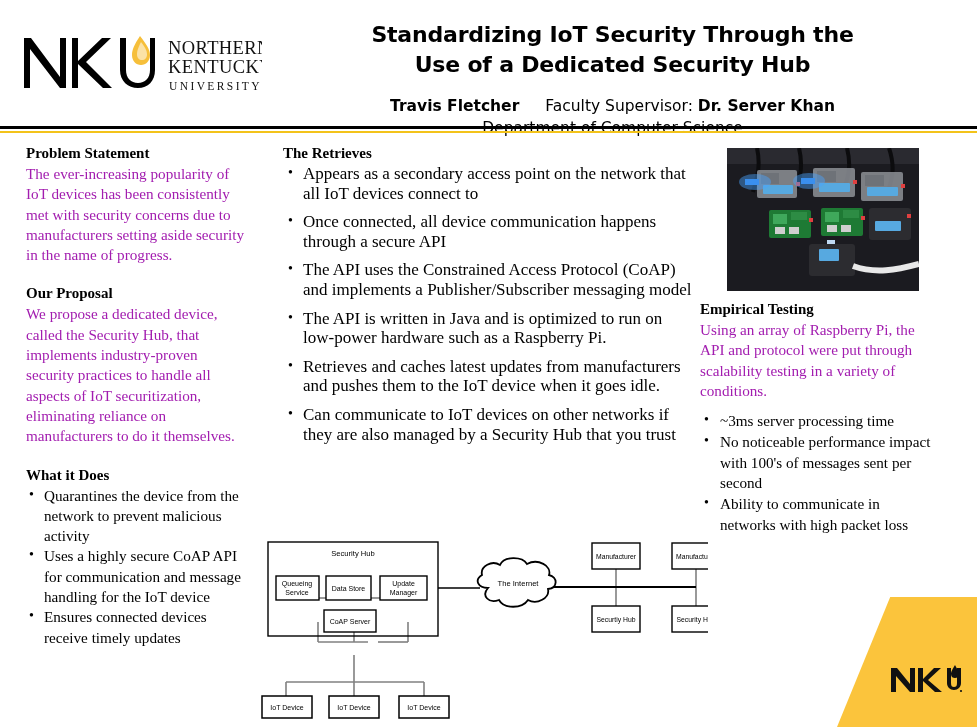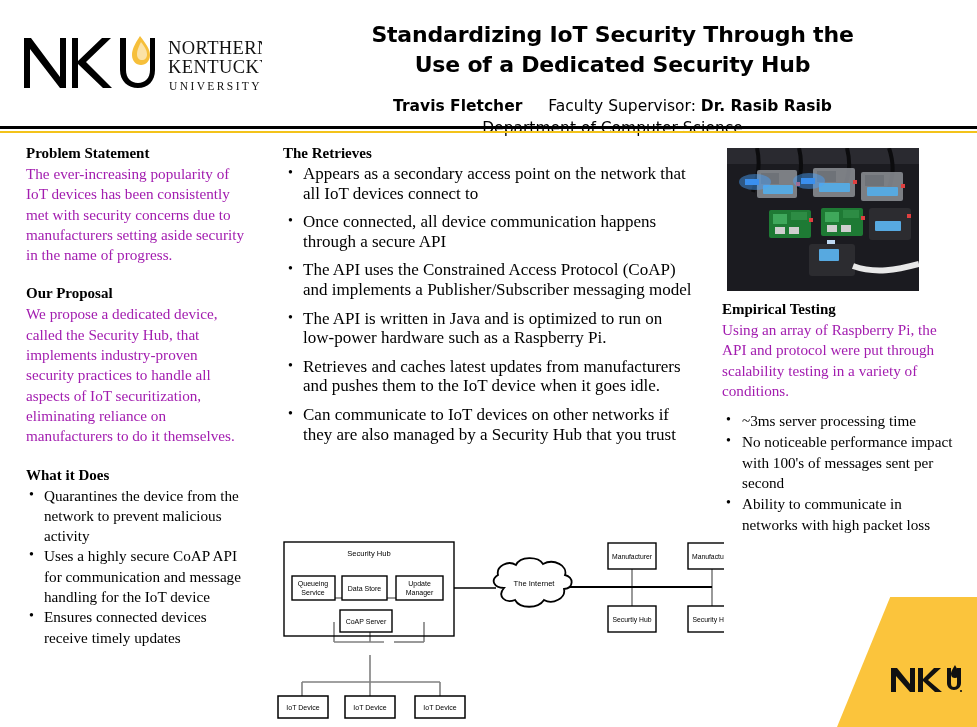--- a/index.html
+++ b/index.html
@@ -55,21 +55,21 @@
     position:absolute;right:0;bottom:0;width:140px;height:130px;
     background:#fbc43c;
     clip-path:polygon(38% 0%, 100% 0%, 100% 100%, 0% 100%);
   }
   .corner-nku{position:absolute;right:14px;bottom:32px;width:74px;height:30px;}
 
   
   .col{position:absolute;}
   .col-left{left:26px;top:144px;width:222px;}
   .col-mid{left:283px;top:144px;width:412px;}
-  .col-right{left:722px;top:300px;width:232px;}
+  .col-right{left:700px;top:300px;width:232px;}
 
   h2.sec{
     font-family:"Liberation Serif", serif;
     font-weight:bold;
     font-size:15px;
     line-height:19px;
     margin:0 0 1px 0;
     color:#000;
   }
   p.body{
@@ -116,21 +116,21 @@
   
   .photo{
     position:absolute;left:727px;top:148px;width:192px;height:143px;
     background:#18181c;
     overflow:hidden;
     border:0;
   }
   .photo svg{display:block;}
 
   
-  .diagram{position:absolute;left:272px;top:530px;width:452px;height:190px;}
+  .diagram{position:absolute;left:256px;top:530px;width:452px;height:190px;}
   .diagram svg{display:block;}
 </style>
 </head>
 <body>
 
 <div class="poster">
 
   <div class="header">
 
     <div class="logo-wrap">
@@ -154,21 +154,21 @@
       </svg>
     </div>
 
     <div class="title-block">
       <div class="poster-title">
         <span>Standardizing IoT Security Through the</span><br>
         <span>Use of a Dedicated Security Hub</span>
       </div>
       <div class="authors">
         <span class="bold">Travis Fletcher</span><span class="gap"></span><span>Faculty Supervisor:</span>
-        <span class="bold">Dr. Rasib Rasib</span>
+        <span class="bold">Dr. Server Khan</span>
       </div>
       <div class="dept">Department of Computer Science</div>
     </div>
 
     <div class="rule-black"></div>
     <div class="rule-gold"></div>
   </div>
 
   <div class="col col-left">
 

